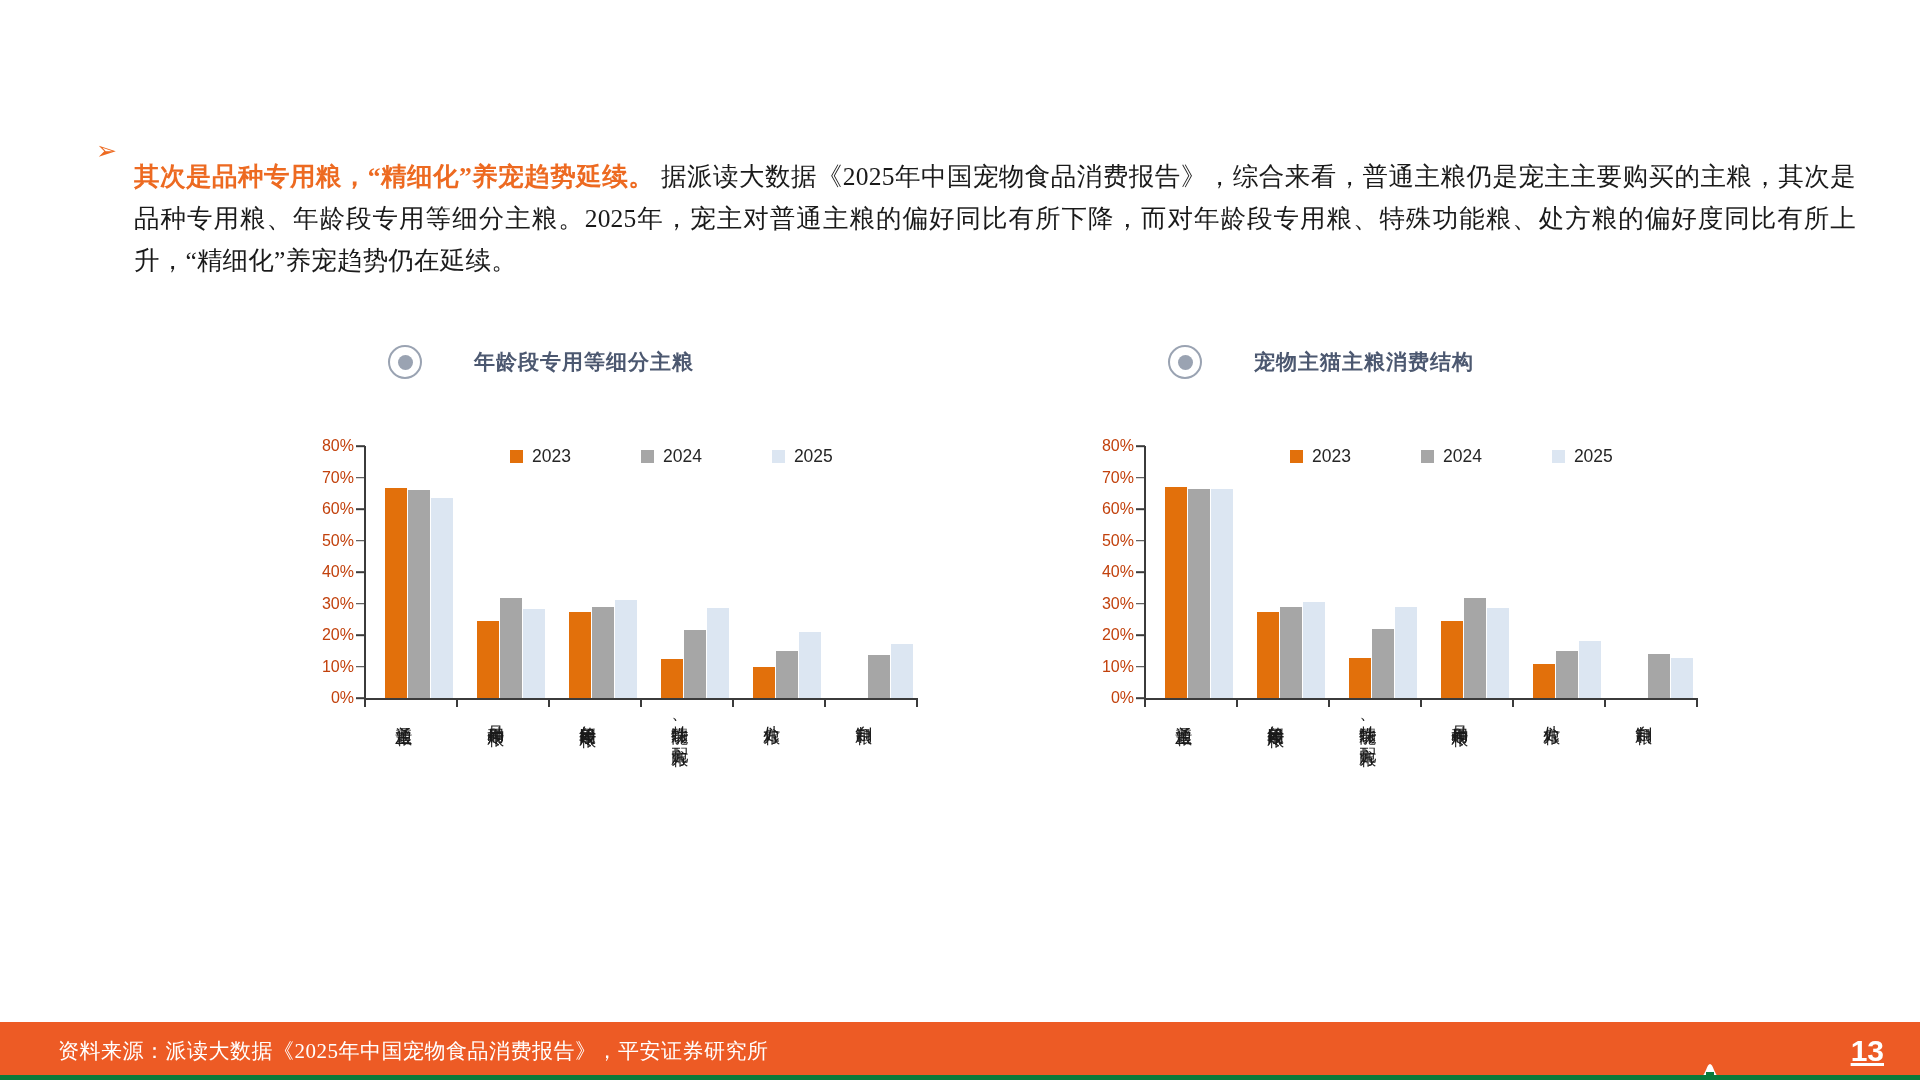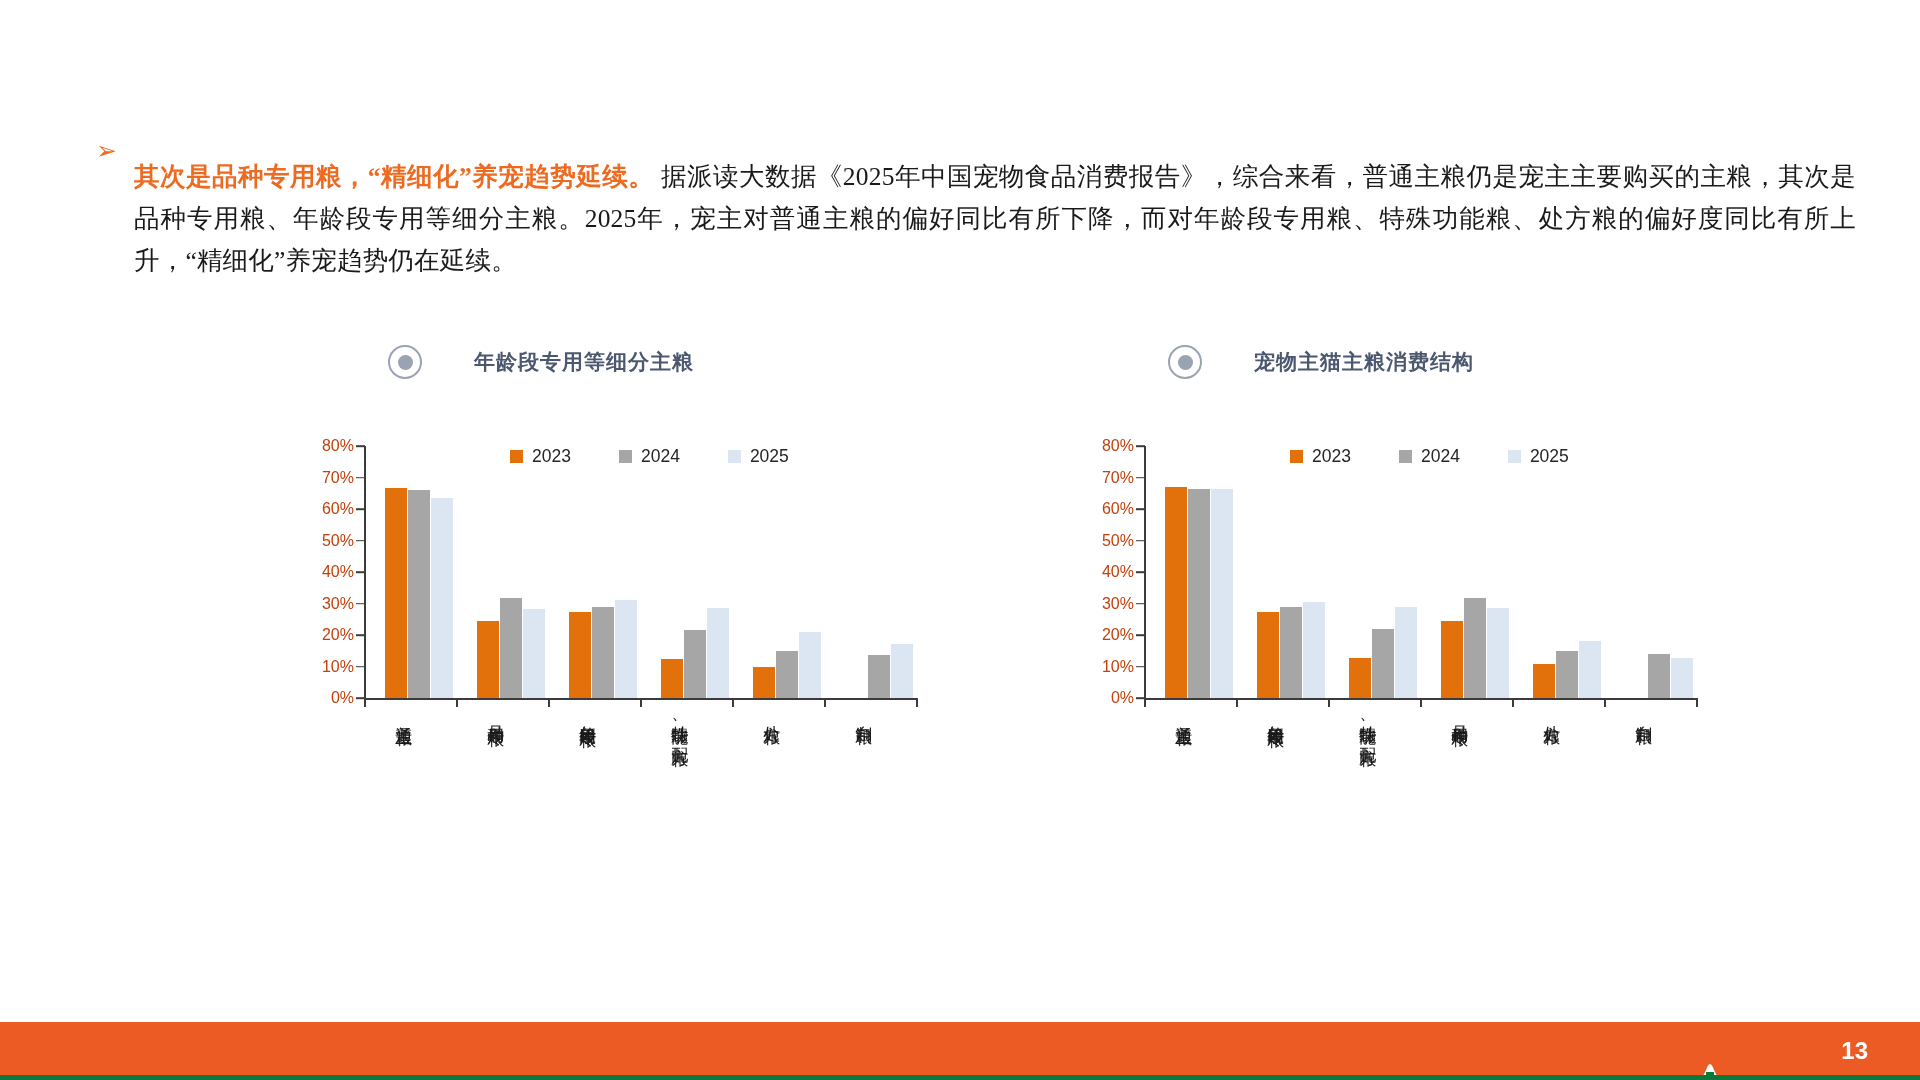--- a/index.html
+++ b/index.html
@@ -128,21 +128,21 @@
     position: relative;
     margin-top: 62px;
     width: 880px;
     height: 420px;
   }
   .legend {
     position: absolute;
     left: 210px;
     top: 0px;
     display: flex;
-    gap: 48px;
+    gap: 70px;
     z-index: 4;
   }
   .legend-item {
     display: flex;
     align-items: center;
     gap: 9px;
     font-size: 17.5px;
     color: #262626;
     font-family: "Liberation Sans", sans-serif;
   }
@@ -273,27 +273,28 @@
     top: 50%;
     transform: translateY(-50%);
     font-family: "Liberation Serif", "DejaVu Serif", serif;
     font-size: 21px;
     color: #ffffff;
     letter-spacing: 0.5px;
     white-space: nowrap;
   }
   .page-no {
     position: absolute;
-    right: 52px;
+    right: 36px;
     top: 50%;
     transform: translateY(-50%);
     font-family: "Liberation Sans", sans-serif;
-    font-size: 24px;
+    font-size: 30px;
     font-weight: bold;
     color: #ffffff;
+    text-decoration: underline;
   }
   .footer-logo {
     position: absolute;
     left: 1682px;
     bottom: 0px;
     width: 56px;
     height: 30px;
     overflow: hidden;
   }
   .footer-logo svg { display: block; }
@@ -491,20 +492,21 @@
             <div class="xcat" style="left: 222.64px;">特殊功能、配方粮</div>
             <div class="xcat" style="left: 314.64px;">品种专用粮</div>
             <div class="xcat" style="left: 406.64px;">处方粮</div>
             <div class="xcat" style="left: 498.64px;">自制粮</div>
           </div>
         </div>
       </div>
   </div>
 
   <div class="footer-bar">
+    <span class="footer-src">资料来源：派读大数据《2025年中国宠物食品消费报告》，平安证券研究所</span>
     <span class="footer-logo">
       <svg width="56" height="30" viewBox="0 0 56 30" aria-hidden="true">
         <path d="M0 30 L14 30 Q20 30 24 20 Q28 8 32 20 Q36 30 42 30 L56 30 Z" fill="#ffffff"></path>
         <rect x="24" y="22" width="8" height="8" fill="#0B7A3B"></rect>
       </svg>
     </span>
     <span class="page-no">13</span>
     <div class="footer-underline"></div>
   </div>
 

